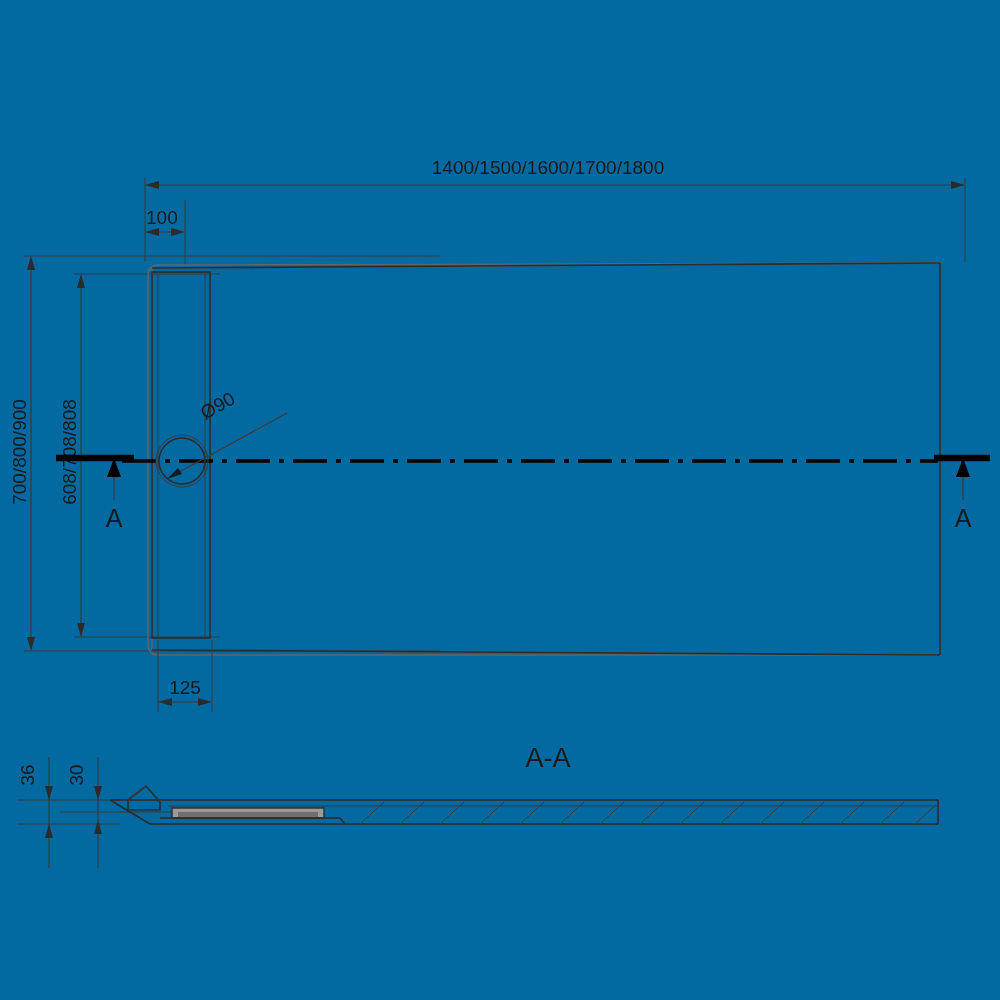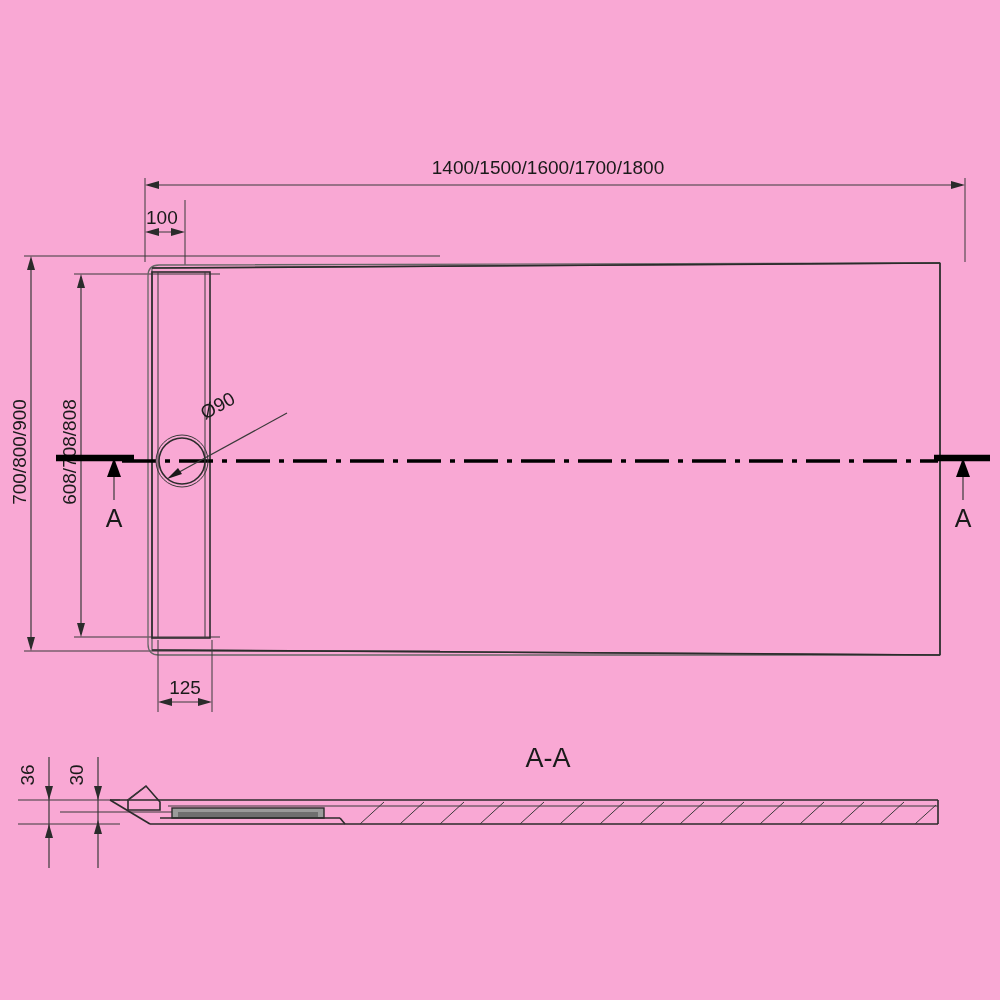--- a/index.html
+++ b/index.html
@@ -4,21 +4,21 @@
 <style>
   html, body {
     margin: 0;
     padding: 0;
     background: #ffffff;
   }
   #page {
     position: relative;
     width: 1000px;
     height: 1000px;
-    background: #f9a8d4;
+    background: #0369a1;
     font-family: "Liberation Sans", sans-serif;
     overflow: hidden;
   }
   #drawing {
     position: absolute;
     left: 0;
     top: 0;
   }
   text {
     font-family: "Liberation Sans", sans-serif;

